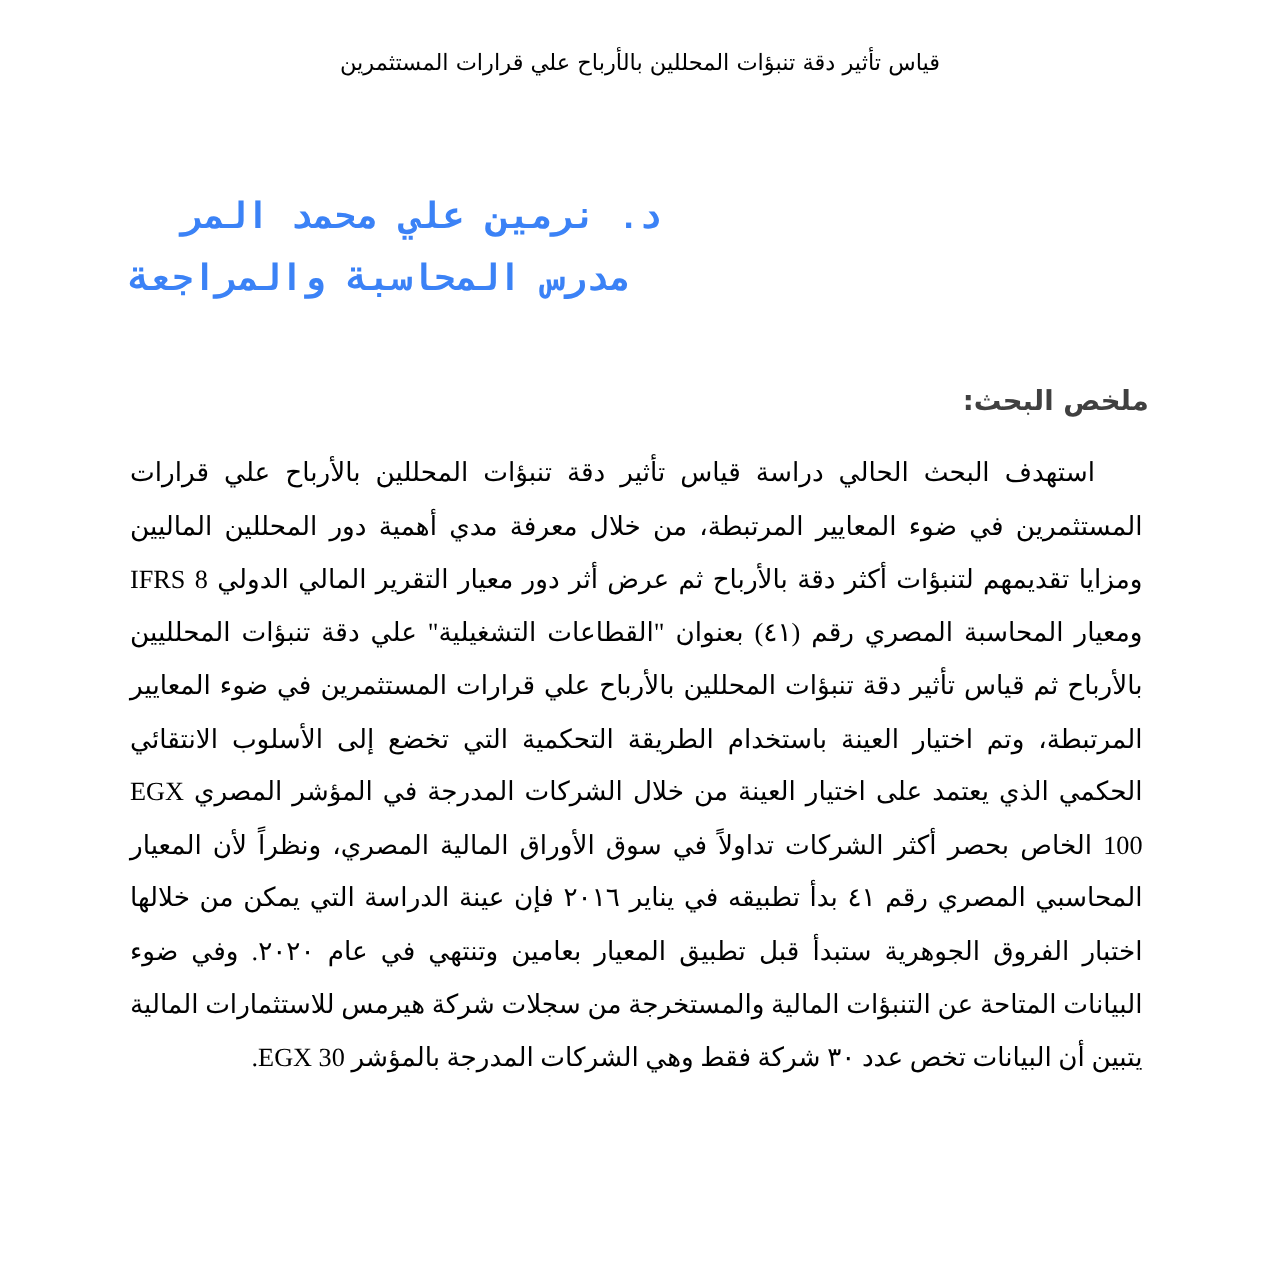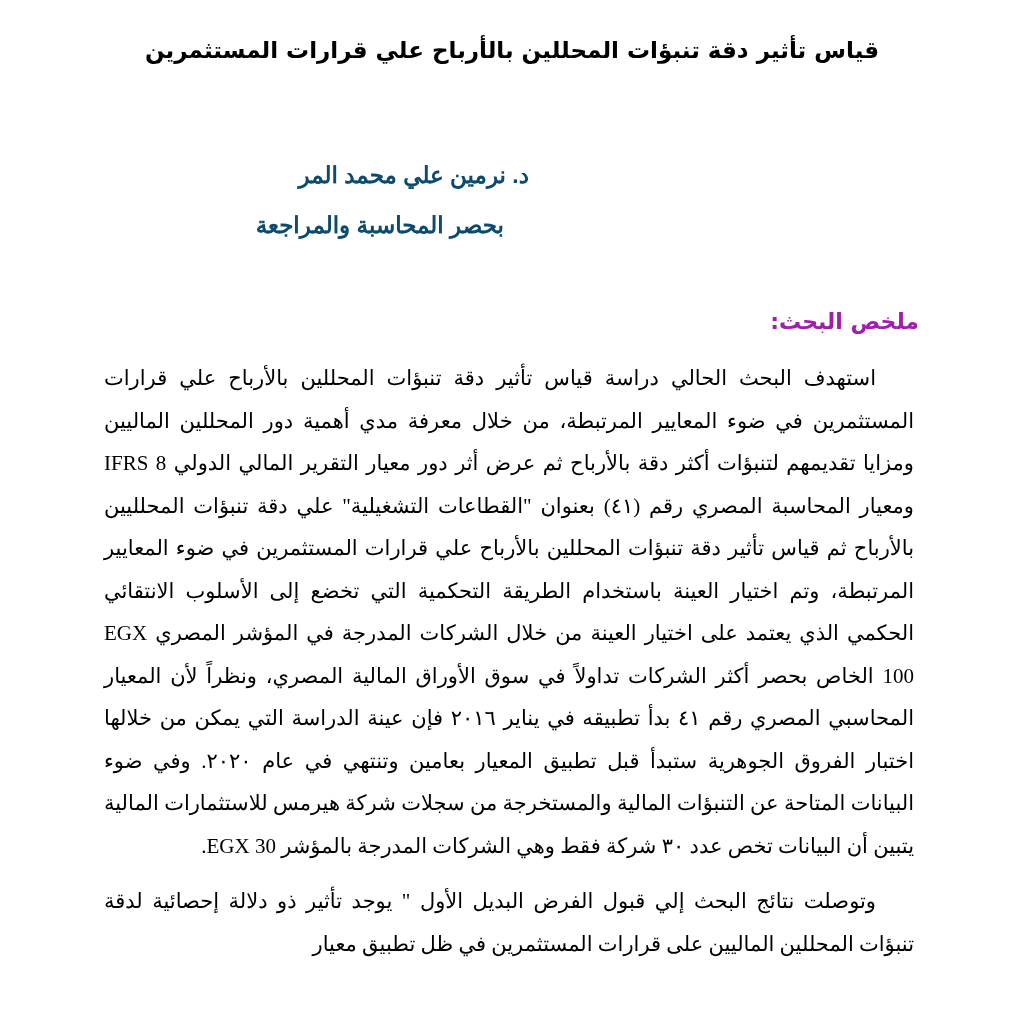--- a/index.html
+++ b/index.html
@@ -23,63 +23,63 @@
   .title-block {
     position: absolute;
     top: 24px;
     left: 0;
     right: 0;
     text-align: center;
   }
 
   .title-line {
     font-family: "DejaVu Sans", sans-serif;
-    font-weight: bold;
-    font-size: 23px;
+    font-weight: normal;
+    font-size: 18px;
     line-height: 53px;
     letter-spacing: -0.2px;
     color: #000000;
     white-space: nowrap;
   }
 
   
   .author-block {
     position: absolute;
     top: 150px;
     right: 0;
     width: 800px;     
     text-align: right;
     padding-left: 0;
     box-sizing: border-box;
   }
 
   .author-line {
-    font-family: Liberation Sans, sans-serif;
+    font-family: Liberation Mono, monospace;
     font-weight: bold;
-    font-size: 23px;
+    font-size: 29px;
     line-height: 50px;
-    color: #0c4a6e;
+    color: #3b82f6;
     white-space: nowrap;
     padding-right: 0;
   }
 
   .author-line.name    { margin-right: 495px; }
   .author-line.role    { margin-right: 520px; }
   .author-line.faculty { margin-right: 495px; }
 
   
   .abstract-heading {
     position: absolute;
     top: 300px;
     right: 105px;
     font-family: "DejaVu Sans", sans-serif;
     font-weight: bold;
     font-size: 22px;
     line-height: 44px;
-    color: #a21caf;
+    color: #404040;
     white-space: nowrap;
   }
 
   
   .abstract-body {
     position: absolute;
     top: 357px;
     right: 110px;
     left: 104px;
     font-family: Liberation Serif, serif;
@@ -104,23 +104,22 @@
 <body>
 
 <div class="page">
 
   <div class="title-block">
     <div class="title-line">قياس تأثير دقة تنبؤات المحللين بالأرباح علي قرارات المستثمرين</div>
   </div>
 
   <div class="author-block">
     <div class="author-line name">د. نرمين علي محمد المر</div>
-    <div class="author-line role">بحصر المحاسبة والمراجعة</div>
+    <div class="author-line role">مدرس المحاسبة والمراجعة</div>
   </div>
 
   <div class="abstract-heading">ملخص البحث:</div>
 
   <div class="abstract-body">
     <p class="para">استهدف البحث الحالي دراسة قياس تأثير دقة تنبؤات المحللين بالأرباح علي قرارات المستثمرين في ضوء المعايير المرتبطة، من خلال معرفة مدي أهمية دور المحللين الماليين ومزايا تقديمهم لتنبؤات أكثر دقة بالأرباح ثم عرض أثر دور معيار التقرير المالي الدولي IFRS 8 ومعيار المحاسبة المصري رقم (٤١) بعنوان "القطاعات التشغيلية" علي دقة تنبؤات المحلليين بالأرباح ثم قياس تأثير دقة تنبؤات المحللين بالأرباح علي قرارات المستثمرين في ضوء المعايير المرتبطة، وتم اختيار العينة باستخدام الطريقة التحكمية التي تخضع إلى الأسلوب الانتقائي الحكمي الذي يعتمد على اختيار العينة من خلال الشركات المدرجة في المؤشر المصري EGX 100 الخاص بحصر أكثر الشركات تداولاً في سوق الأوراق المالية المصري، ونظراً لأن المعيار المحاسبي المصري رقم ٤١ بدأ تطبيقه في يناير ٢٠١٦ فإن عينة الدراسة التي يمكن من خلالها اختبار الفروق الجوهرية ستبدأ قبل تطبيق المعيار بعامين وتنتهي في عام ٢٠٢٠. وفي ضوء البيانات المتاحة عن التنبؤات المالية والمستخرجة من سجلات شركة هيرمس للاستثمارات المالية يتبين أن البيانات تخص عدد ٣٠ شركة فقط وهي الشركات المدرجة بالمؤشر EGX 30.</p>
-    <p class="para">وتوصلت نتائج البحث إلي قبول الفرض البديل الأول " يوجد تأثير ذو دلالة إحصائية لدقة تنبؤات المحللين الماليين على قرارات المستثمرين في ظل تطبيق معيار</p>
   </div>
 
 </div>
 
 </body></html>

